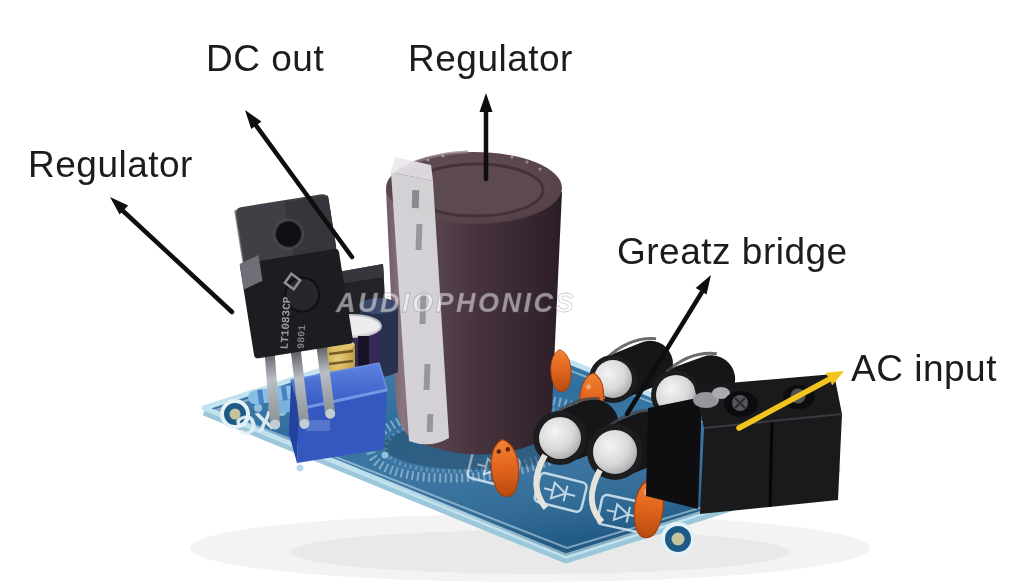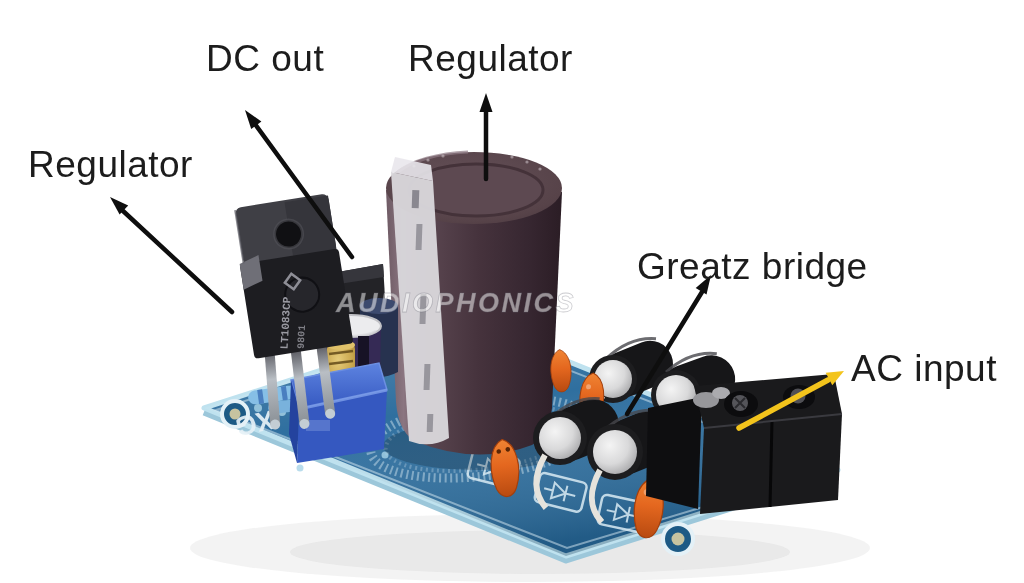--- a/index.html
+++ b/index.html
@@ -14,21 +14,21 @@
     font-family:"Liberation Sans", sans-serif;
   }
   #scene{position:absolute; left:0; top:0;}
   .anno{
     position:absolute; font-size:37px; line-height:1.05; font-weight:400;
     color:var(--label-text); white-space:nowrap; letter-spacing:0.5px;
   }
   #lab-regulator{left:28px; top:146px;}
   #lab-dcout{left:206px; top:40px;}
   #lab-capacitor{left:408px; top:40px;}
-  #lab-greatz{left:637px; top:233px;margin-top:15px;}
+  #lab-greatz{left:617px; top:233px;}
   #lab-acinput{left:851px; top:350px;}
   .pcb-fill{fill:var(--pcb-blue);}
   .arrow-black{stroke:var(--black-arrow); stroke-width:4.5; stroke-linecap:round; fill:none;}
   .arrow-black-head{fill:var(--black-arrow); stroke:none;}
   .arrow-yellow{stroke:var(--yellow-arrow); stroke-width:5.5; stroke-linecap:round; fill:none;}
   .arrow-yellow-head{fill:var(--yellow-arrow); stroke:none;}
   .orange-fill{fill:var(--orange-capacitor);}
   .trim-fill{fill:var(--trimmer-blue);}
   .term-fill{fill:var(--component-black);}
   .stripe-fill{fill:var(--capacitor-stripe);}

